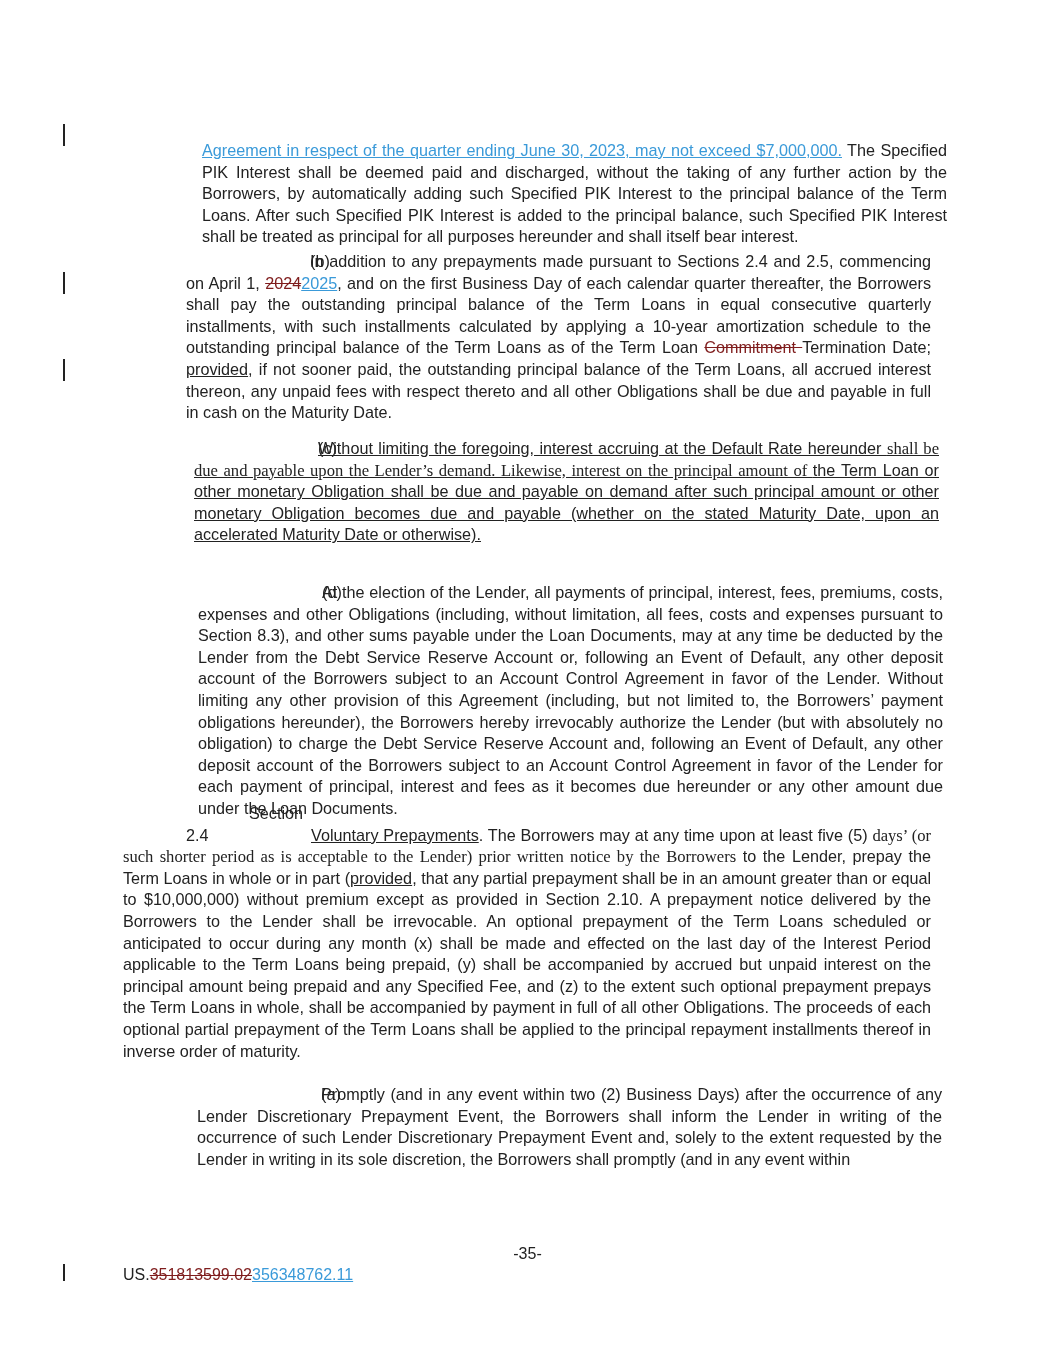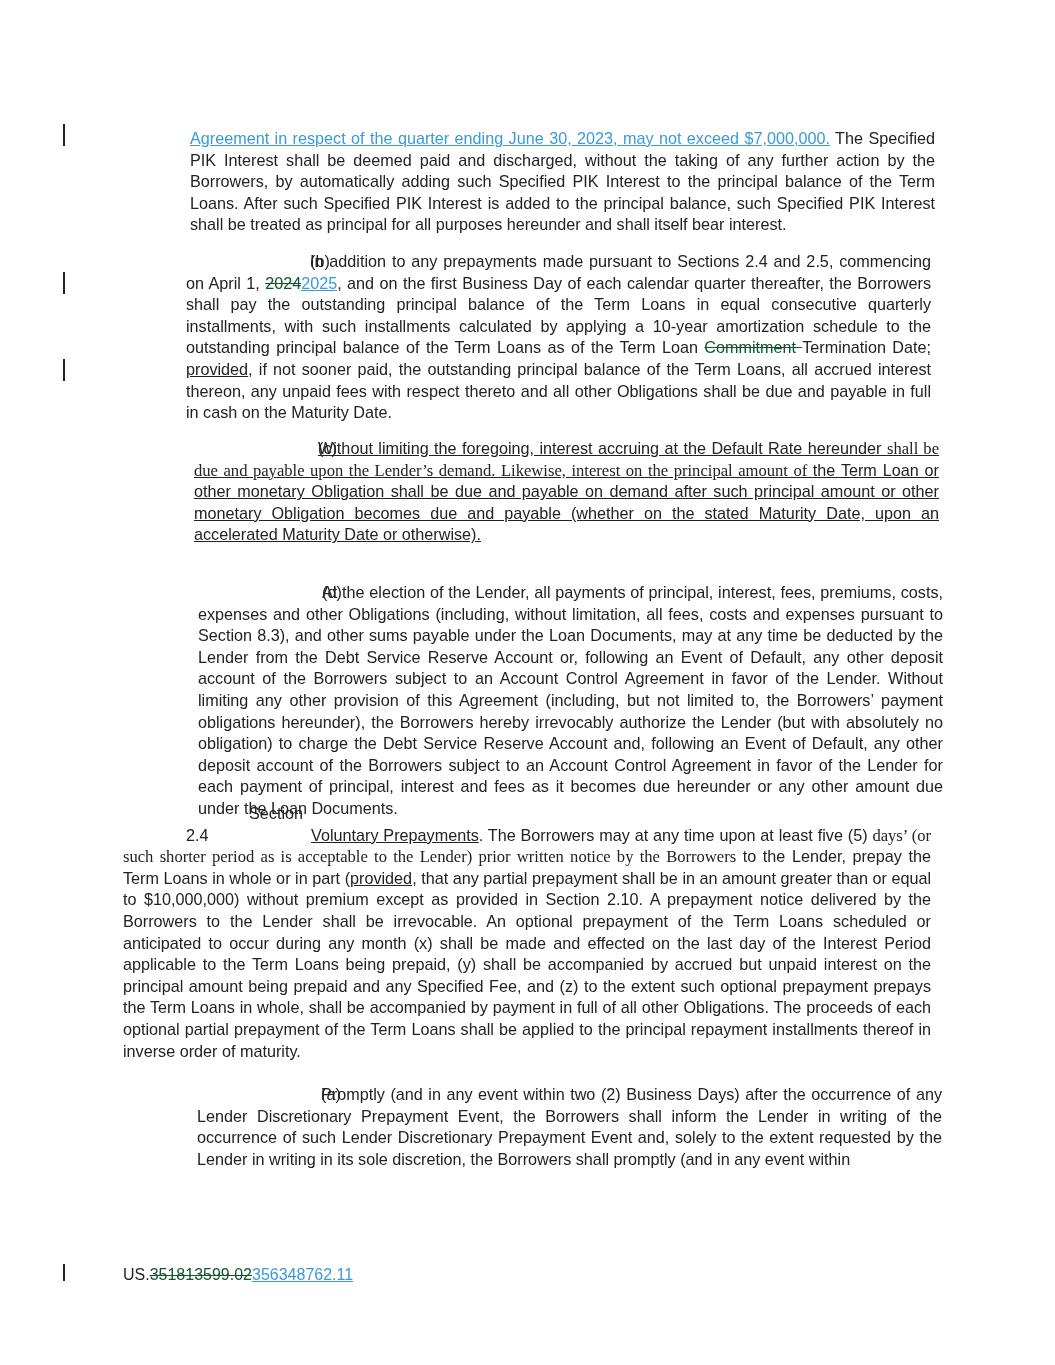--- a/index.html
+++ b/index.html
@@ -6,39 +6,39 @@
   body { width: 1055px; height: 1365px; position: relative; overflow: hidden; }
   .page { position: absolute; left: 0; top: 0; width: 1055px; height: 1365px; background: #fff; }
   .txt { font-family: "Liberation Sans", sans-serif; font-size: 16.2px; line-height: 21.6px; color: #222; text-align: justify; }
   .serif { font-family: "Liberation Serif", serif; font-size: 16.6px; }
   .block { position: absolute; }
   .body-col { left: 186px; width: 745px; }
   .wide-col { left: 123px; width: 808px; }
   .indent1 { text-indent: 62px; }
   .tab { display: inline-block; width: 62px; }
   .ins { color: #3a9ad9; text-decoration: underline; text-decoration-color: #3a9ad9; }
-  .del { color: #14532d; text-decoration: line-through; }
+  .del { color: #7f1d1d; text-decoration: line-through; }
   .ul { text-decoration: underline; }
   .change-bar { position: absolute; left: 63px; width: 1.5px; background: #222; }
   .footer-page { position: absolute; top: 1245px; left: 0; width: 1055px; text-align: center; font-family: "Liberation Sans", sans-serif; font-size: 16px; color: #222; }
   .footer-id { position: absolute; top: 1266px; left: 123px; font-family: "Liberation Sans", sans-serif; font-size: 16px; color: #222; }
   .sec-head { position: absolute; left: 186px; }
   .sec-num { display: inline-block; width: 125px; }
 </style>
 </head>
 <body>
 
 <div class="page">
 
   <div class="change-bar" style="top:124px;height:22px;"></div>
   <div class="change-bar" style="top:272px;height:22px;"></div>
   <div class="change-bar" style="top:359px;height:22px;"></div>
   <div class="change-bar" style="top:1264px;height:17px;"></div>
 
-  <p class="block body-col txt" style="top:124px;margin:4px;">
+  <p class="block body-col txt" style="top:124px;margin:16px;">
     <span class="ins">Agreement in respect of the quarter ending June 30, 2023, may not exceed $7,000,000.</span><span>  The Specified PIK Interest shall be deemed paid and discharged, without the taking of any further action by the Borrowers, by automatically adding such Specified PIK Interest to the principal balance of the Term Loans.  After such Specified PIK Interest is added to the principal balance, such Specified PIK Interest shall be treated as principal for all purposes hereunder and shall itself bear interest.</span>
   </p>
 
   <p class="block body-col txt indent1" style="top:251px;margin:0;">
     <span class="tab">(b)</span><span>In addition to any prepayments made pursuant to Sections 2.4 and 2.5, commencing on April 1, </span><span class="del">2024</span><span class="ins">2025</span><span>, and on the first Business Day of each calendar quarter thereafter, the Borrowers shall pay the outstanding principal balance of the Term Loans in equal consecutive quarterly installments, with such installments calculated by applying a 10-year amortization schedule to the outstanding principal balance of the Term Loans as of the Term Loan </span><span class="del">Commitment </span><span>Termination Date; </span><span class="ul">provided</span><span>, if not sooner paid, the outstanding principal balance of the Term Loans, all accrued interest thereon, any unpaid fees with respect thereto and all other Obligations shall be due and payable in full in cash on the Maturity Date.</span>
   </p>
 
   <p class="block body-col txt indent1" style="top:430px;margin:8px;text-decoration:underline;">
     <span class="tab">(c)</span><span>Without limiting the foregoing, interest accruing at the Default Rate hereunder </span><span class="serif">shall be due and payable upon the Lender’s demand.  Likewise, interest on the principal amount of </span><span>the Term Loan or other monetary Obligation shall be due and payable on demand after such principal amount or other monetary Obligation becomes due and payable (whether on the stated Maturity Date, upon an accelerated Maturity Date or otherwise).</span>
   </p>
@@ -49,16 +49,17 @@
 
   <p class="block wide-col txt" style="top:803px;margin:0;text-indent:63px;">
     <span class="sec-num">Section 2.4</span><span class="ul">Voluntary Prepayments</span><span>.  The Borrowers may at any time upon at least five (5) </span><span class="serif">days’ (or such shorter period as is acceptable to the Lender) prior written notice by the Borrowers</span><span> to the Lender, prepay the Term Loans in whole or in part (</span><span class="ul">provided</span><span>, that any partial prepayment shall be in an amount greater than or equal to $10,000,000) without premium except as provided in Section 2.10.  A prepayment notice delivered by the Borrowers to the Lender shall be irrevocable.  An optional prepayment of the Term Loans scheduled or anticipated to occur during any month (x) shall be made and effected on the last day of the Interest Period applicable to the Term Loans being prepaid, (y) shall be accompanied by accrued but unpaid interest on the principal amount being prepaid and any Specified Fee, and (z) to the extent such optional prepayment prepays the Term Loans in whole, shall be accompanied by payment in full of all other Obligations.  The proceeds of each optional partial prepayment of the Term Loans shall be applied to the principal repayment installments thereof in inverse order of maturity.</span>
   </p>
 
 
   <p class="block body-col txt indent1" style="top:1073px;margin:11px;">
     <span class="tab">(a)</span><span>Promptly (and in any event within two (2) Business Days) after the occurrence of any Lender Discretionary Prepayment Event, the Borrowers shall inform the Lender in writing of the occurrence of such Lender Discretionary Prepayment Event and, solely to the extent requested by the Lender in writing in its sole discretion, the Borrowers shall promptly (and in any event within</span>
   </p>
 
+  <div class="footer-page">-35-</div>
   <div class="footer-id">
     <span>US.</span><span class="del">351813599.02</span><span class="ins">356348762.11</span>
   </div>
 </div>
 
 </body></html>

